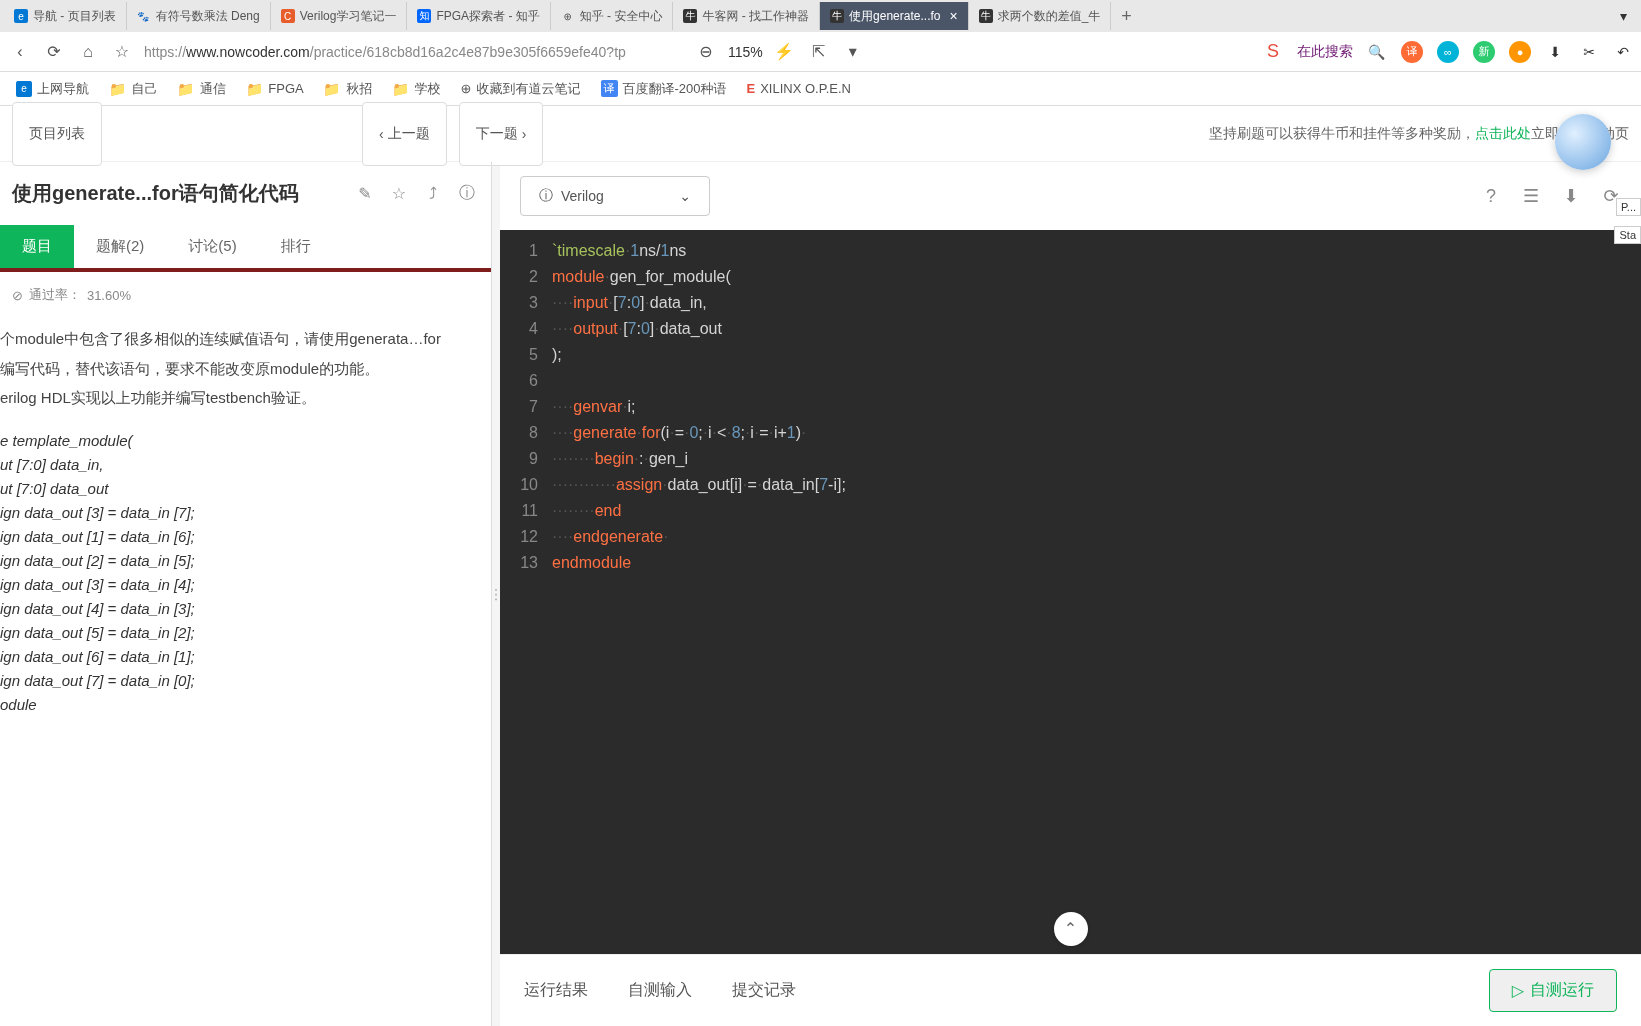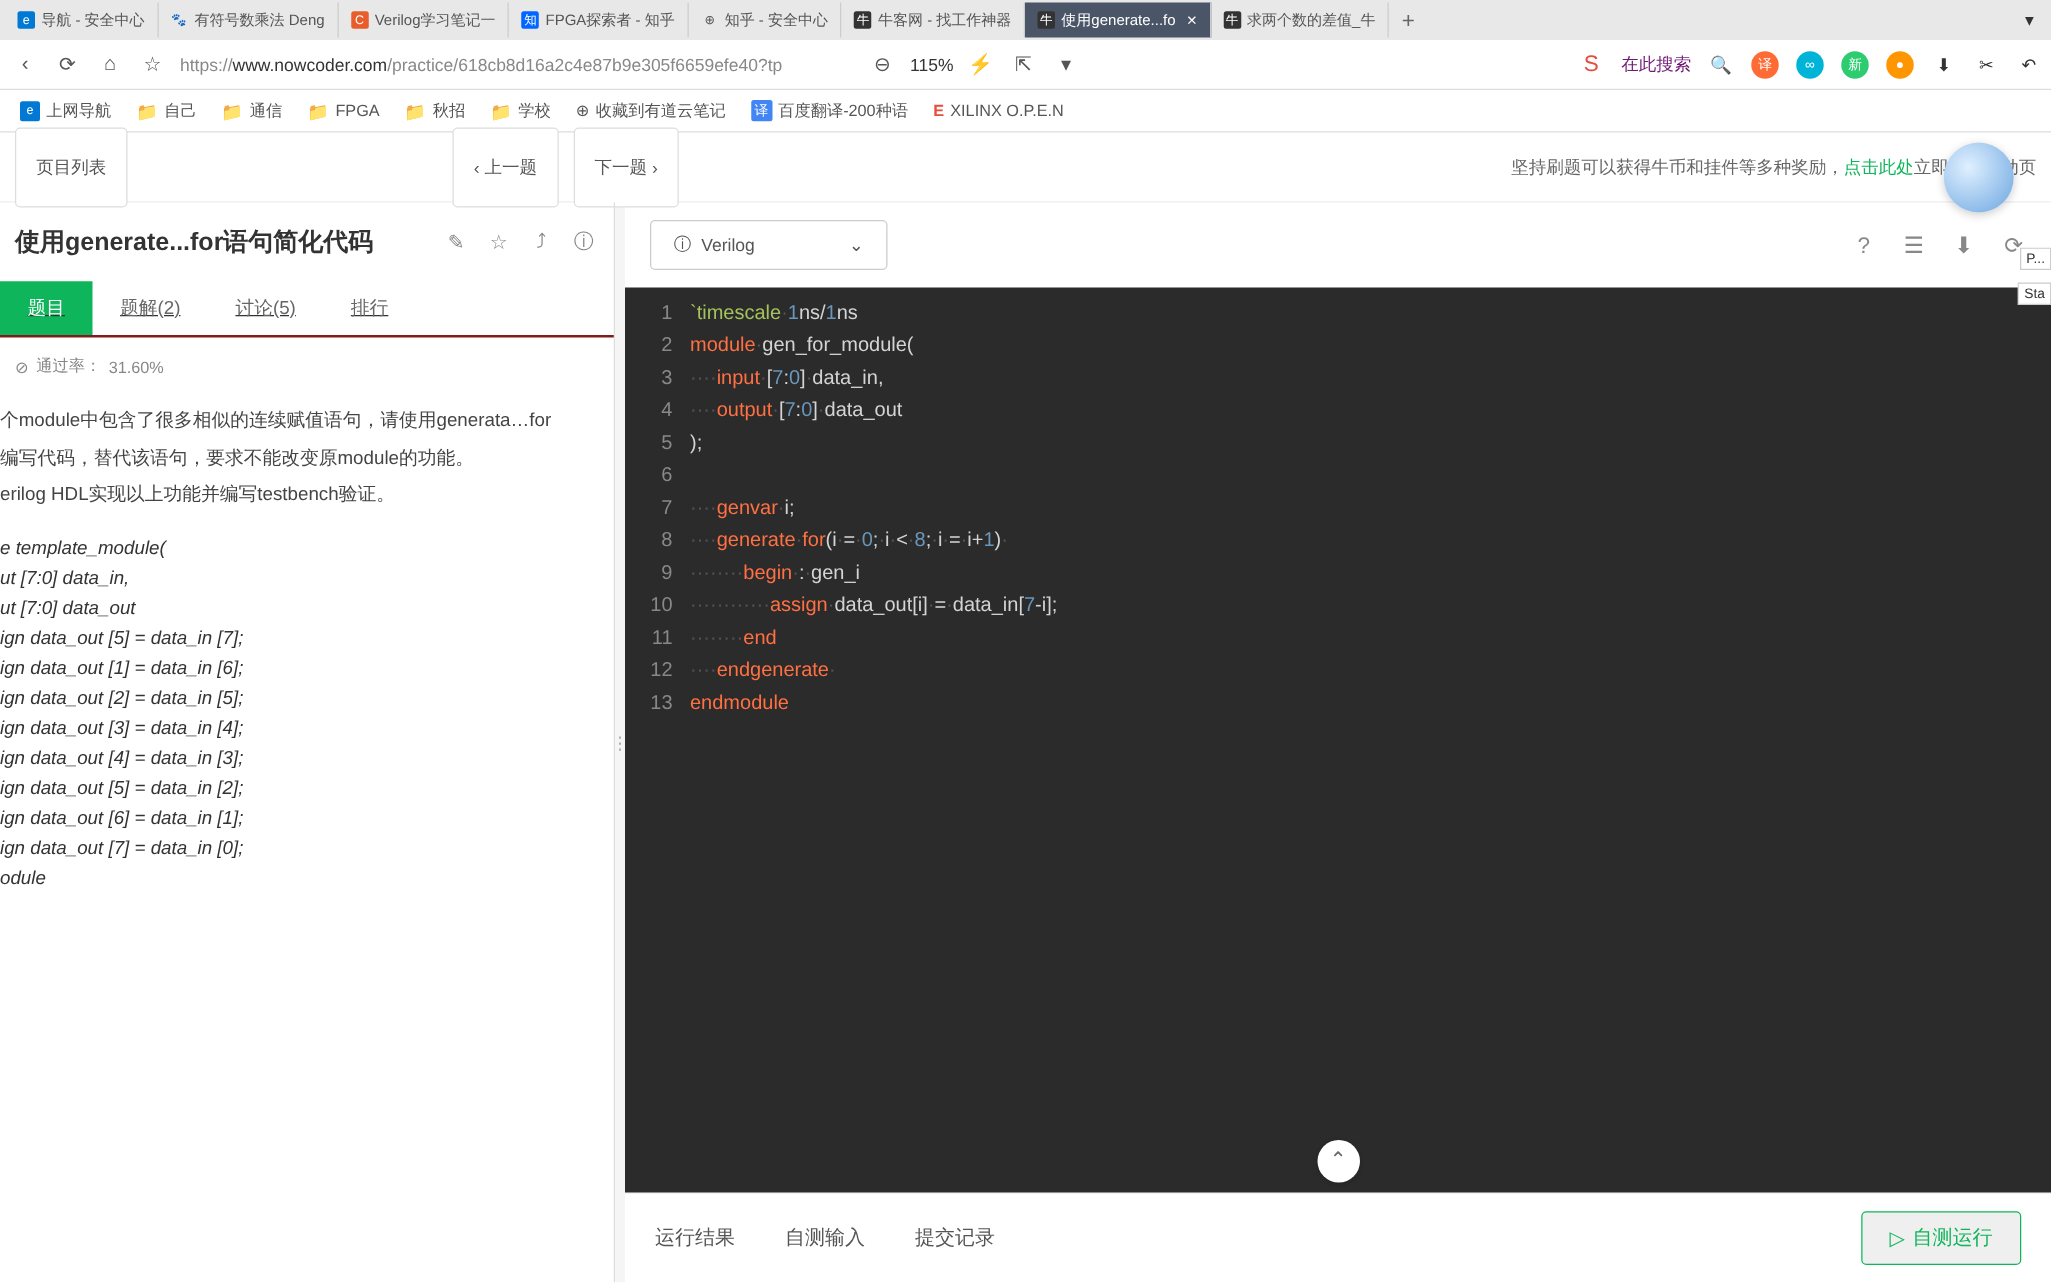--- a/index.html
+++ b/index.html
@@ -36,21 +36,21 @@
     
     
     .main { display: flex; height: calc(1026px - 32px - 40px - 34px - 56px); }
     .left-pane { width: 492px; border-right: 1px solid #ddd; display: flex; flex-direction: column; position: relative; }
     .right-pane { flex: 1; display: flex; flex-direction: column; }
     
     .problem-title-row { display: flex; align-items: center; padding: 18px 12px; gap: 10px; }
     .problem-title { font-size: 20px; font-weight: 600; color: #333; flex: 1; }
     .title-icon { width: 24px; height: 24px; display: flex; align-items: center; justify-content: center; color: #888; font-size: 16px; }
     
-    .tabs-row { display: flex; border-bottom: 2px solid #7f1d1d; text-decoration: underline; }
+    .tabs-row { display: flex; border-bottom: 4px solid #7f1d1d; }
     .ptab { padding: 12px 22px; font-size: 15px; color: #666; }
     .ptab.active { background: #0fb55a; color: #fff; }
     
     .problem-meta { padding: 14px 12px; font-size: 13px; color: #888; display: flex; align-items: center; gap: 6px; }
     
     .problem-body { padding: 8px 12px 20px 0; font-size: 15px; color: #444; line-height: 1.7; overflow-y: auto; flex: 1; }
     .problem-body p { margin-bottom: 4px; }
     .code-block { font-family: Consolas, monospace; font-size: 15px; color: #333; margin-top: 18px; font-style: italic; }
     .code-block div { line-height: 1.6; }
     
@@ -78,21 +78,21 @@
     .run-btn { margin-left: auto; border: 1.5px solid #0fb55a; color: #0fb55a; border-radius: 4px; padding: 10px 22px; font-size: 16px; display: flex; align-items: center; gap: 6px; }
     
     .right-edge { position: fixed; right: 0; top: 200px; background: #fff; border: 1px solid #ccc; font-size: 11px; padding: 2px 4px; }
   </style>
 </head>
 <body>
 
 <div class="tabs-bar">
   <div class="tab">
       <span class="tab-icon" style="background:#0078d4;color:#fff;border-radius:2px">e</span>
-      <span>导航 - 安全中心</span>
+      <span>导航 - 页目列表</span>
     </div>
   <div class="tab">
       <span class="tab-icon">🐾</span>
       <span>有符号数乘法 Deng</span>
     </div>
   <div class="tab">
       <span class="tab-icon" style="background:#e85d2c;color:#fff;border-radius:2px">C</span>
       <span>Verilog学习笔记一</span>
     </div>
   <div class="tab">
@@ -227,21 +227,21 @@
     </div>
     <div class="problem-body">
       <p>个module中包含了很多相似的连续赋值语句，请使用generata…for</p>
       <p>编写代码，替代该语句，要求不能改变原module的功能。</p>
       <p>erilog HDL实现以上功能并编写testbench验证。</p>
       <div class="code-block">
         <div>e template_module(</div>
         <div>ut [7:0] data_in,</div>
         <div>ut [7:0] data_out</div>
         <div></div>
-        <div>ign data_out [5] = data_in [7];</div>
+        <div>ign data_out [3] = data_in [7];</div>
         <div>ign data_out [1] = data_in [6];</div>
         <div>ign data_out [2] = data_in [5];</div>
         <div>ign data_out [3] = data_in [4];</div>
         <div>ign data_out [4] = data_in [3];</div>
         <div>ign data_out [5] = data_in [2];</div>
         <div>ign data_out [6] = data_in [1];</div>
         <div>ign data_out [7] = data_in [0];</div>
         <div></div>
         <div>odule</div>
       </div>

